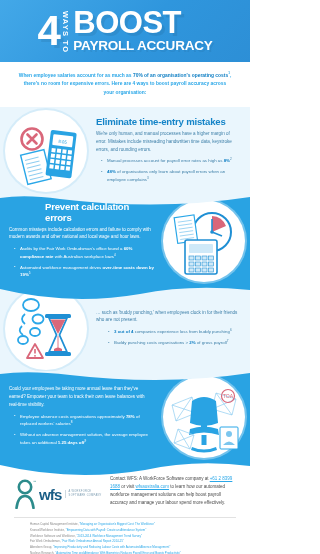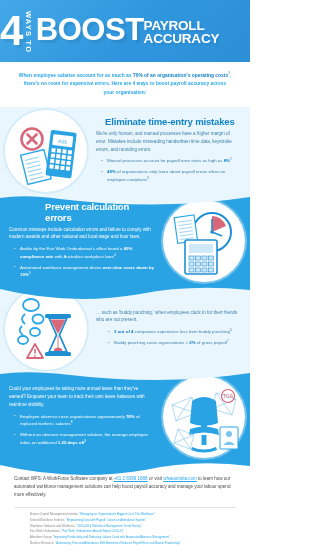--- a/index.html
+++ b/index.html
@@ -28,21 +28,21 @@
     text-shadow:3px 3px 0 rgba(0,0,0,0.07);
   }
   .hero-waysto {
     writing-mode:vertical-rl;
     font-size:7.5px; font-weight:bold; color:#ffffff;
     letter-spacing:1.2px;
     margin:0 4px 0 3px;
     line-height:1;
     transform:translateY(1px);
   }
-  .hero-words { display:flex; flex-direction:row; }
+  .hero-words { display:flex; flex-direction:column; }
   .hero-boost {
     font-size:31px; font-weight:bold; color:#ffffff;
     line-height:0.86; letter-spacing:-0.5px;
     text-shadow:3px 3px 0 rgba(0,0,0,0.07);
   }
   .hero-sub {
     font-size:13.5px; font-weight:bold; color:#ffffff;
     letter-spacing:-0.2px; line-height:1; margin-top:2px;
     text-shadow:2px 2px 0 rgba(0,0,0,0.06);
   }
@@ -71,21 +71,21 @@
     width:92px; min-width:92px;
     display:flex; align-items:center; justify-content:center;
   }
   .txt { flex:1; padding:0 9px 0 4px; }
   .sec-row.rev .txt { padding:0 4px 0 9px; }
 
   h2 {
     font-size:9.6px; font-weight:bold; margin-bottom:3px;
     letter-spacing:-0.2px;
   }
-  .sec-white h2 { color:#1484c8;margin-left:9px; }
+  .sec-white h2 { color:#1484c8; }
   .sec-blue  h2 { color:#ffffff;padding-left:36px; }
 
   .body {
     font-size:4.55px; line-height:1.72; margin-bottom:4px;
   }
   .sec-white .body { color:#3d7fa8; }
   .sec-blue  .body { color:#ffffff; }
 
   ul { list-style:none; padding-left:7px; }
   li {
@@ -358,20 +358,31 @@
     </div>
   </div>
 </div>
 
 <div style="position:relative;background:#ffffff">
   <svg class="curve" style="top:-1px" viewBox="0 0 250 16" preserveAspectRatio="none">
     <path d="M0,0 L250,0 L250,4 Q195,-3 145,8 Q72,20 0,3 Z" fill="#29a3e3"></path>
   </svg>
 
   <div class="footer">
+    <div class="logo-wrap">
+      <div class="logo-mark">
+        <svg width="22" height="30" viewBox="0 0 22 30">
+          <circle cx="11" cy="8" r="6.2" fill="none" stroke="#2c8b8b" stroke-width="2.6"></circle>
+          <path d="M2.5 29 q1.5 -12 8.5 -12 q7 0 8.5 12" fill="none" stroke="#2c8b8b" stroke-width="2.6" stroke-linecap="round"></path>
+          <text x="19" y="4" font-size="3.4" fill="#2c8b8b" font-family="Liberation Sans, sans-serif">™</text>
+        </svg>
+      </div>
+      <div class="wfs-text">wfs</div>
+      <div class="wfs-tag">A WORKFORCE SOFTWARE COMPANY</div>
+    </div>
     <div class="contact">
       <span>Contact WFS: A WorkForce Software company at </span><a href="#">+61 2 8399 1688</a><span> or visit </span><a href="#">wfsaustralia.com</a><span> to learn how our automated workforce management solutions can help boost payroll accuracy and manage your labour spend more effectively.</span>
     </div>
   </div>
 
   <div class="notes">
     <div><span>Human Capital Management Institute, </span><em>"Managing an Organisation's Biggest Cost: The Workforce"</em></div>
     <div><span>Kronos/Workforce Institute, </span><em>"Empowering Data with Payroll: Create an Attendance System"</em></div>
     <div><span>Workforce Software and Workforce, </span><em>"2013-2014 Workforce Management Trend Survey"</em></div>
     <div><span>Fair Work Ombudsman, </span><em>"Fair Work Ombudsman Annual Report 2014-15"</em></div>

